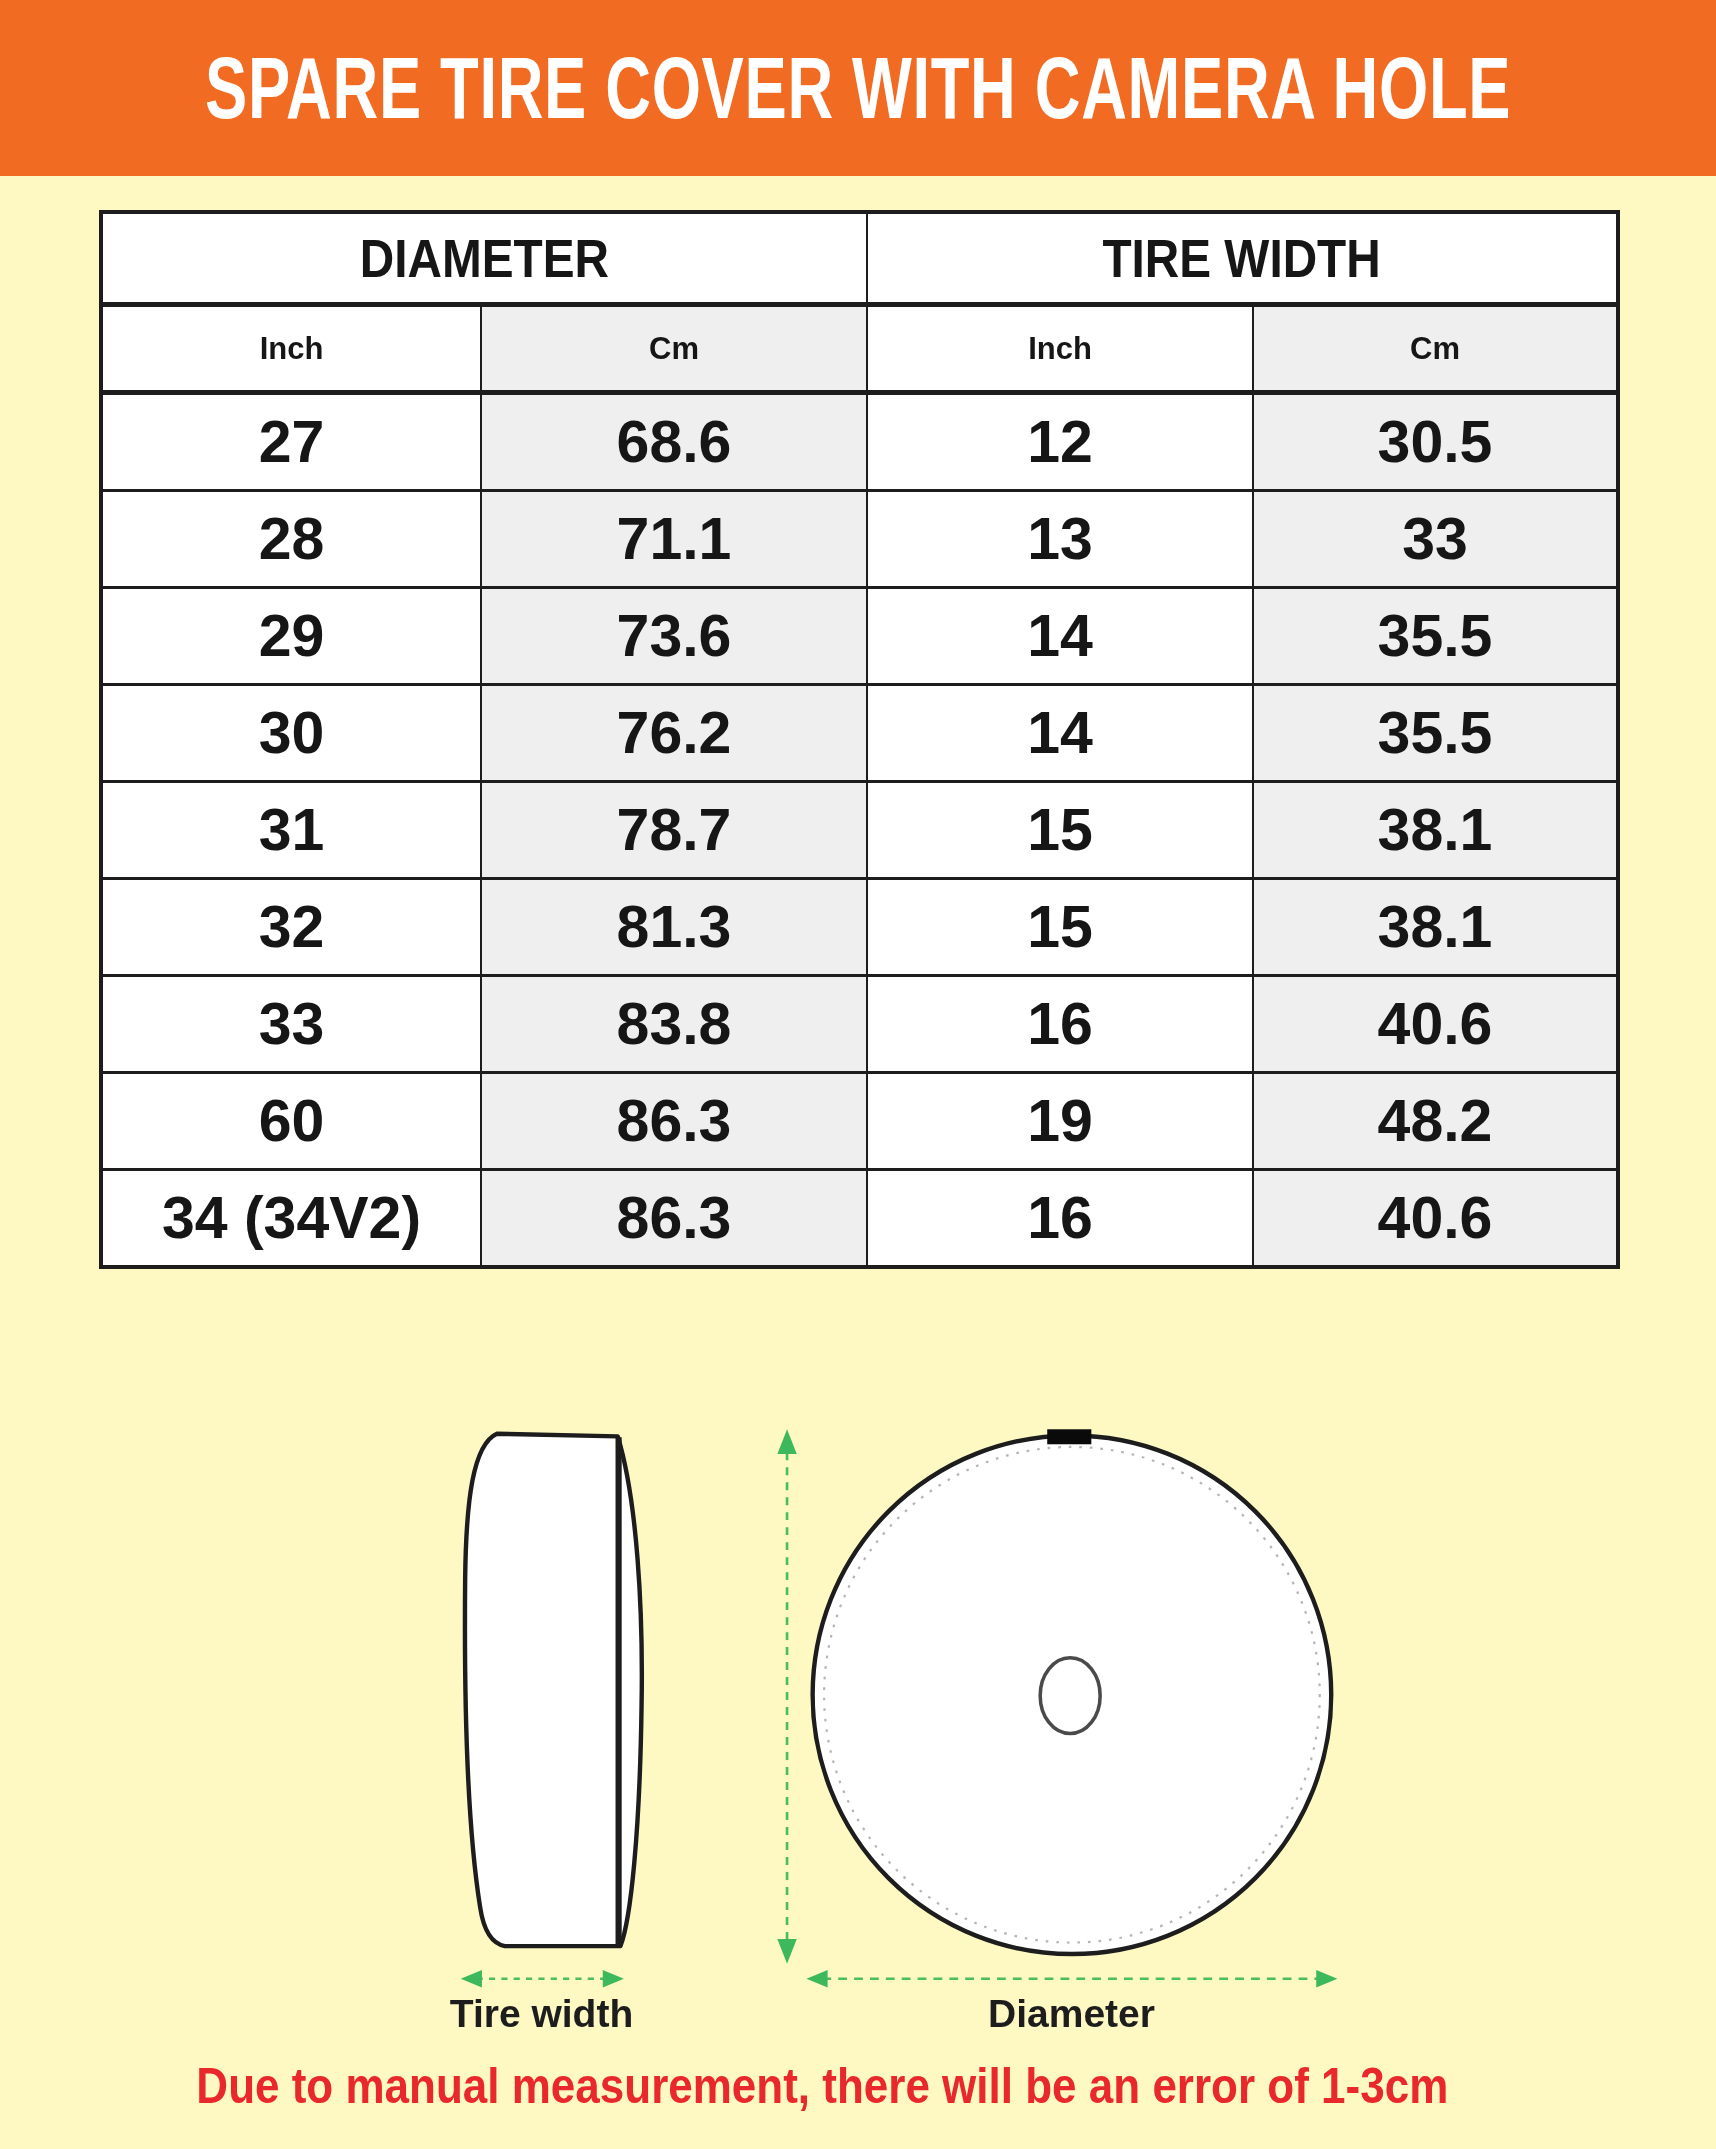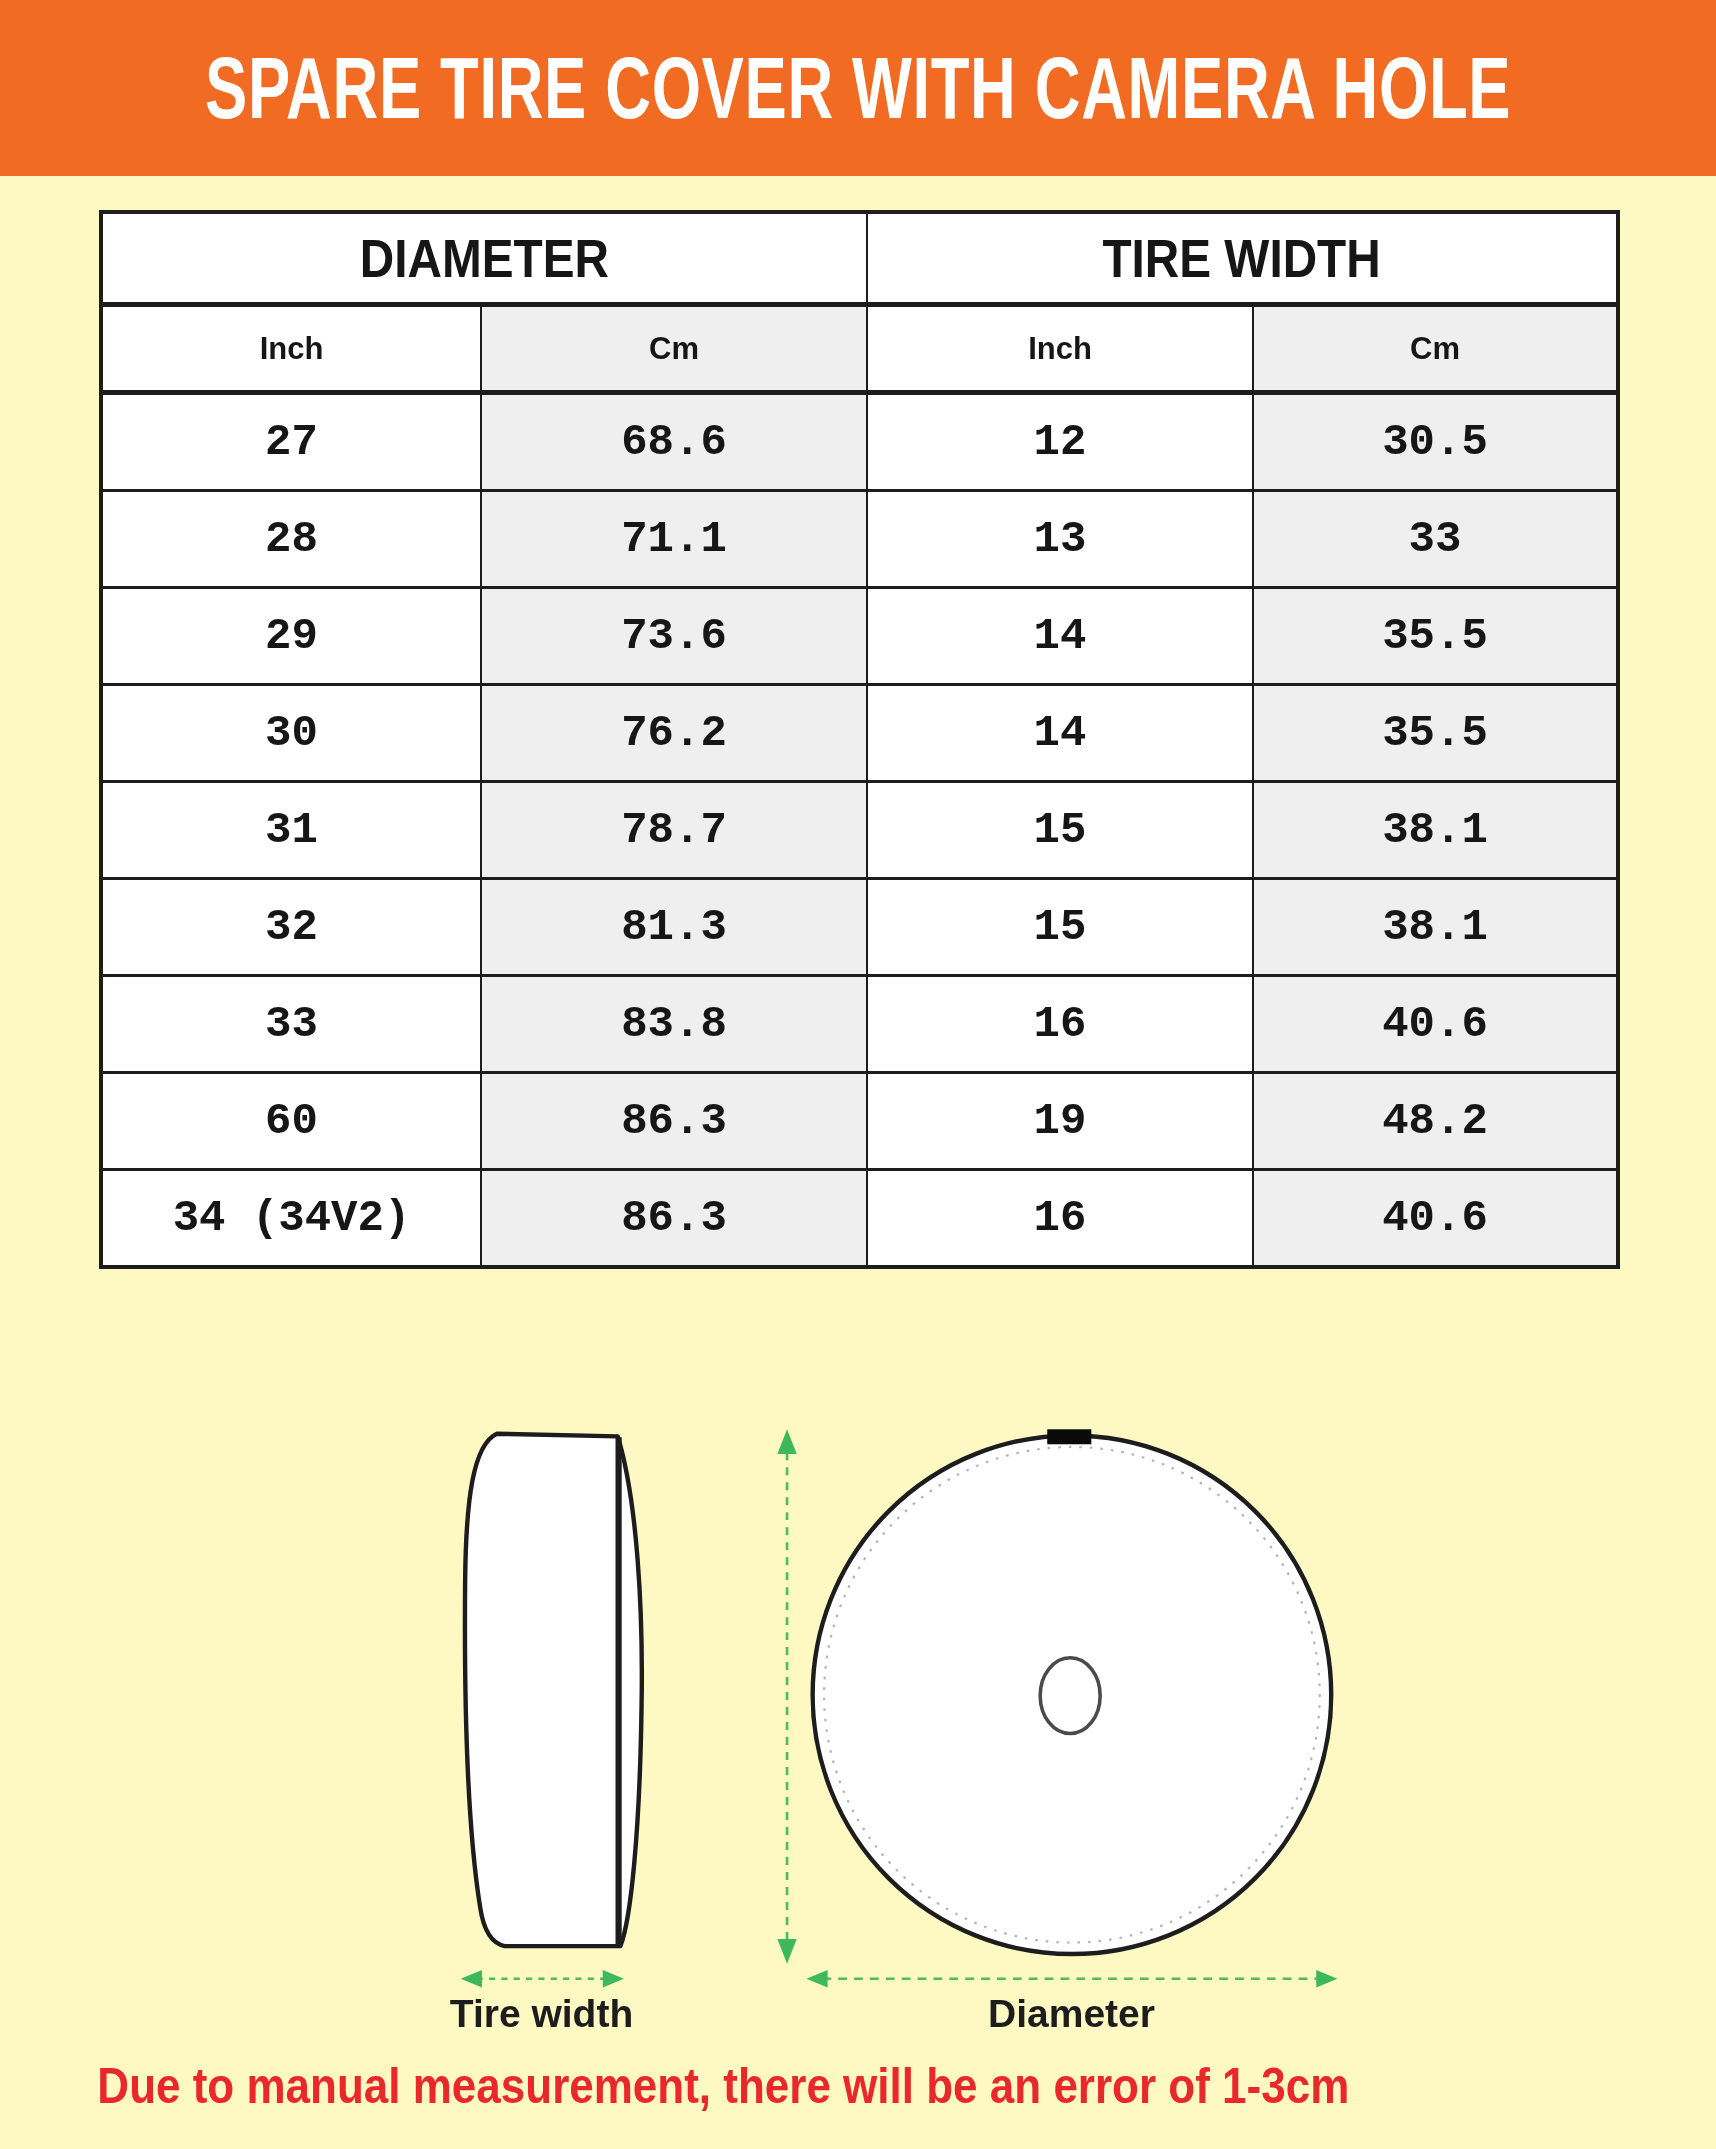--- a/index.html
+++ b/index.html
@@ -70,26 +70,25 @@
     white-space: nowrap;
   }
   table.size tr.units th {
     height: 83px;
     font-size: 31px;
     font-weight: bold;
     border-bottom-width: 5.3px;
   }
   table.size td {
     height: 94px;
-    font-size: 44px;
+    font-size: 59px;
     font-weight: bold;
     border-top-width: 3.5px;
     border-bottom-width: 3.5px;
     white-space: nowrap;
-    font-family: Liberation Mono, monospace;
   }
   .cm-col { background: #EFEFEF; }
 
   
   .diagram-svg {
     position: absolute;
     left: 0; top: 1394px;
     width: 1717px; height: 635px;
   }
   .diagram-label {
@@ -102,21 +101,21 @@
     white-space: nowrap;
   }
   .label-tire-width { left: 365px; top: 1992px; }
   .label-diameter  { left: 895px; top: 1992px; }
 
   
   .disclaimer {
     position: absolute;
     left: 0; top: 2057px;
     width: 1644px;
-    padding-left: 12px;
+    text-align: center;
   }
   .disclaimer span {
     display: inline-block;
     font-size: 50px;
     font-weight: bold;
     color: #E8282B;
     transform: scaleX(0.88);
     transform-origin: center center;
     white-space: nowrap;
   }

